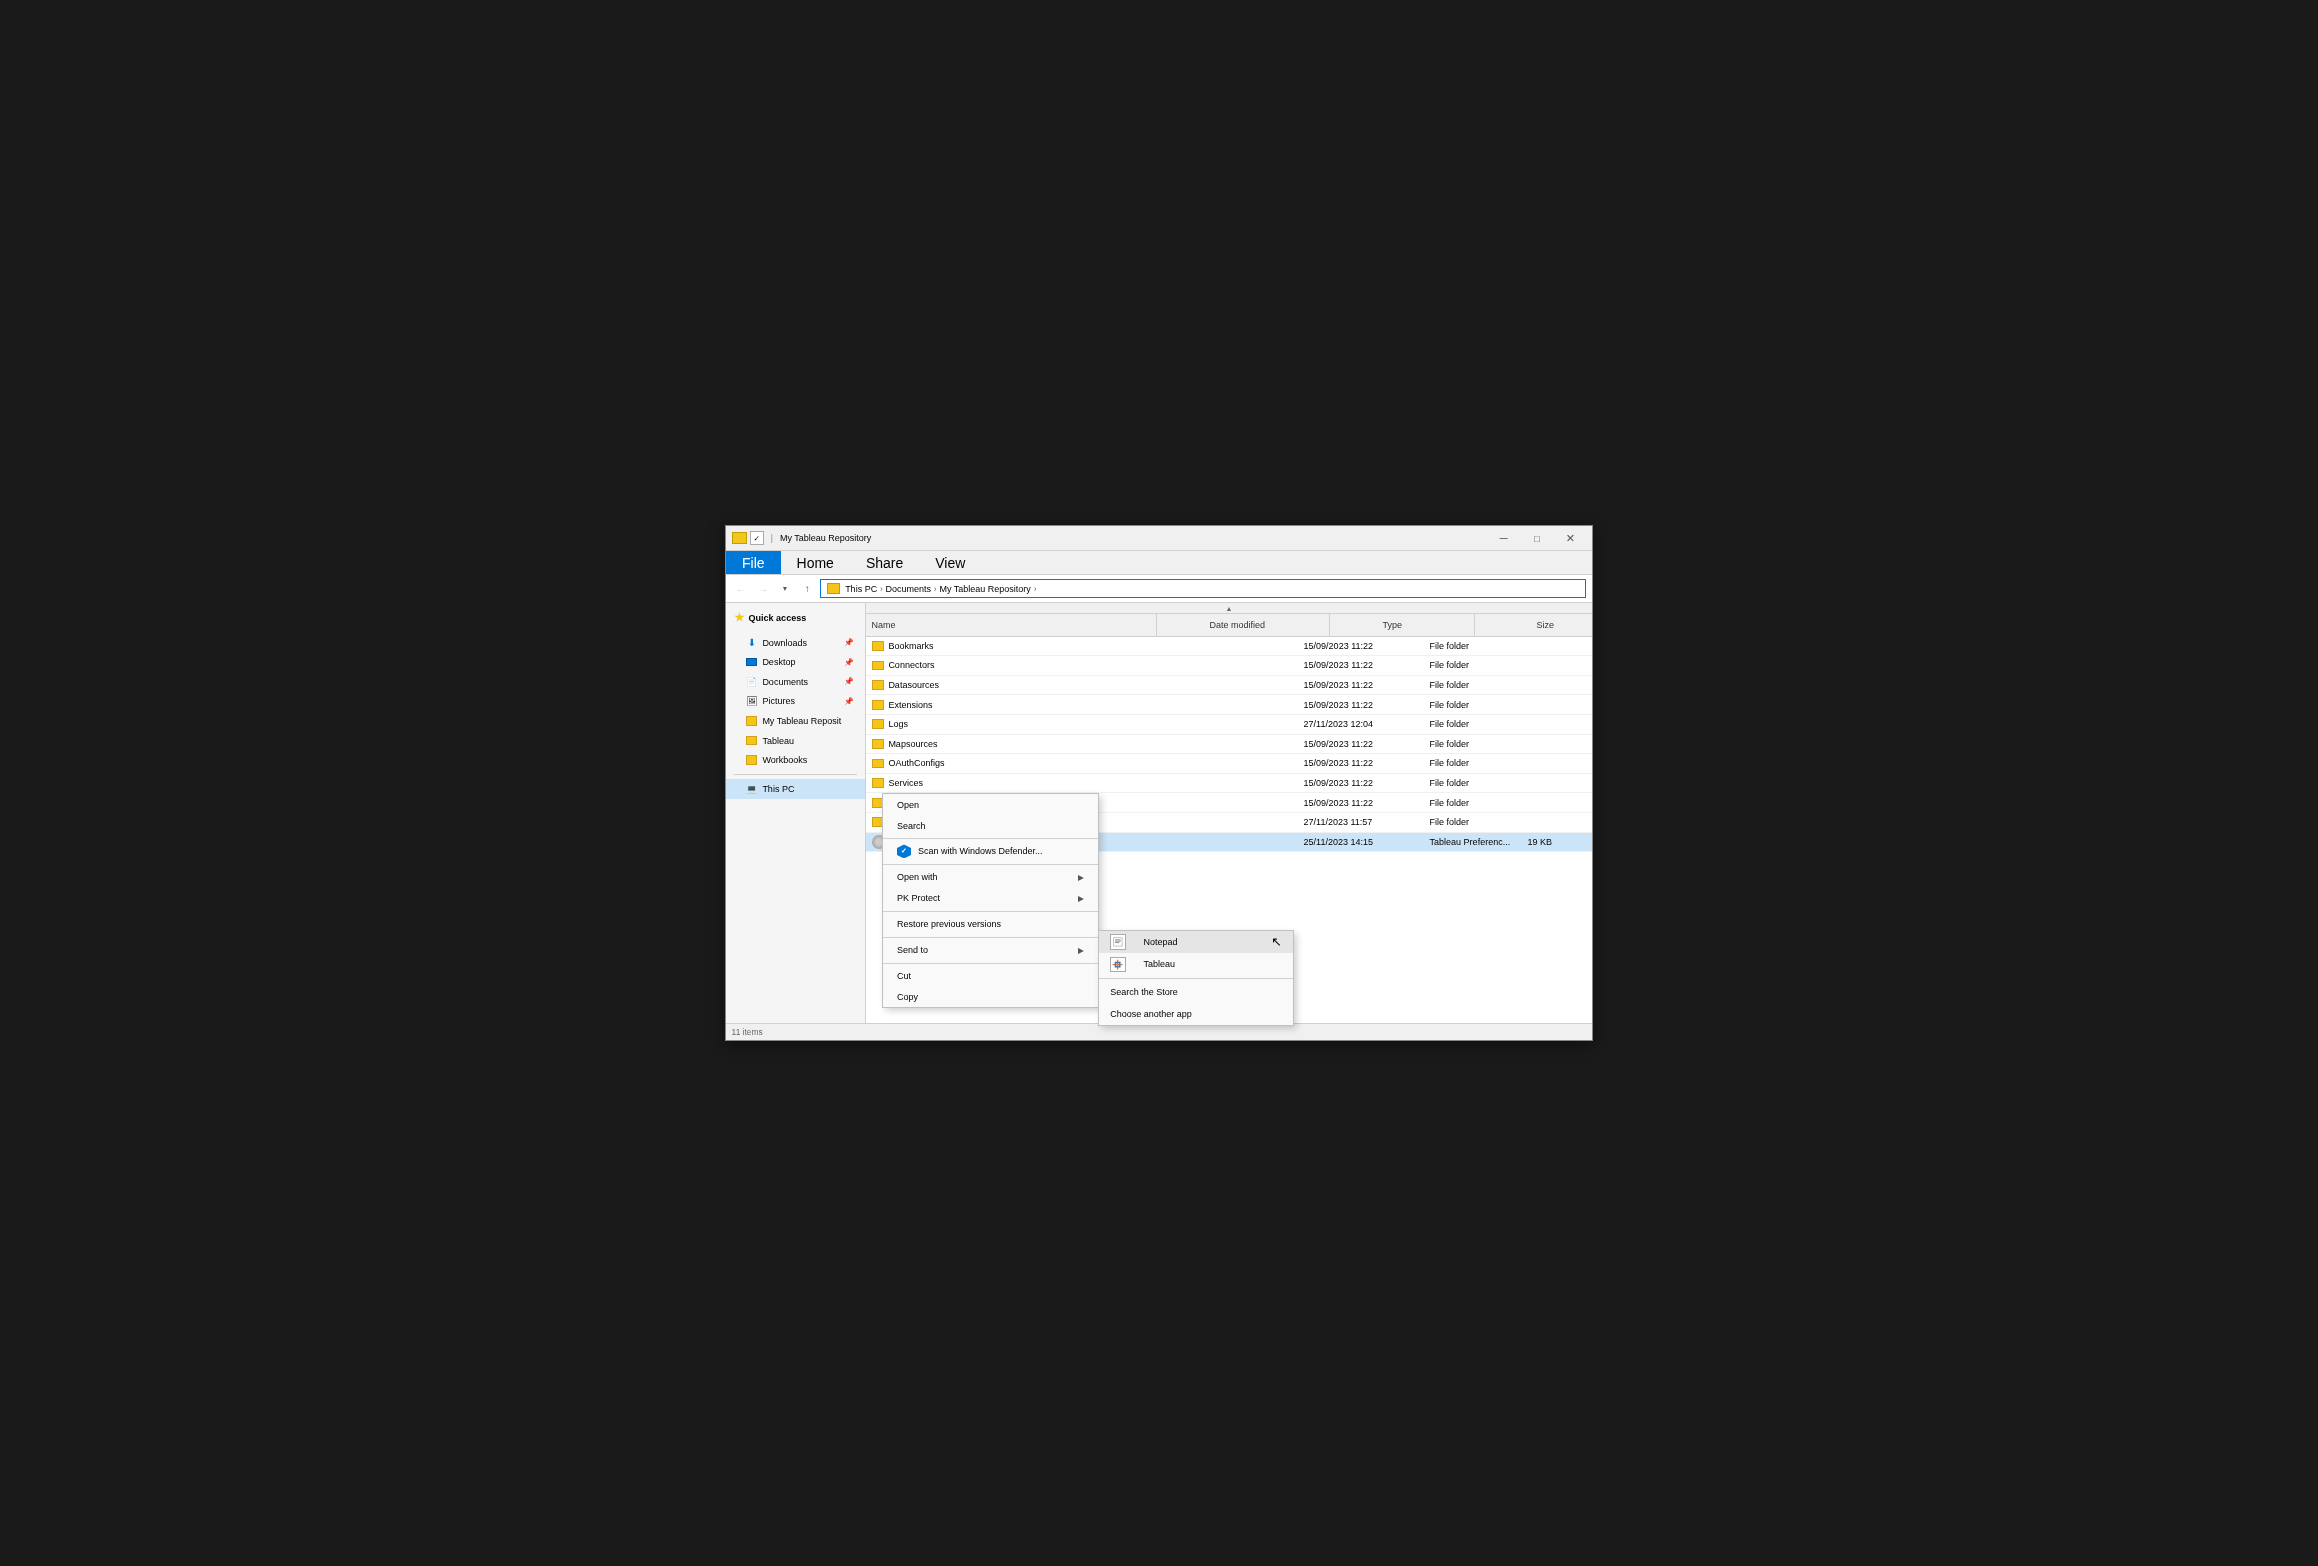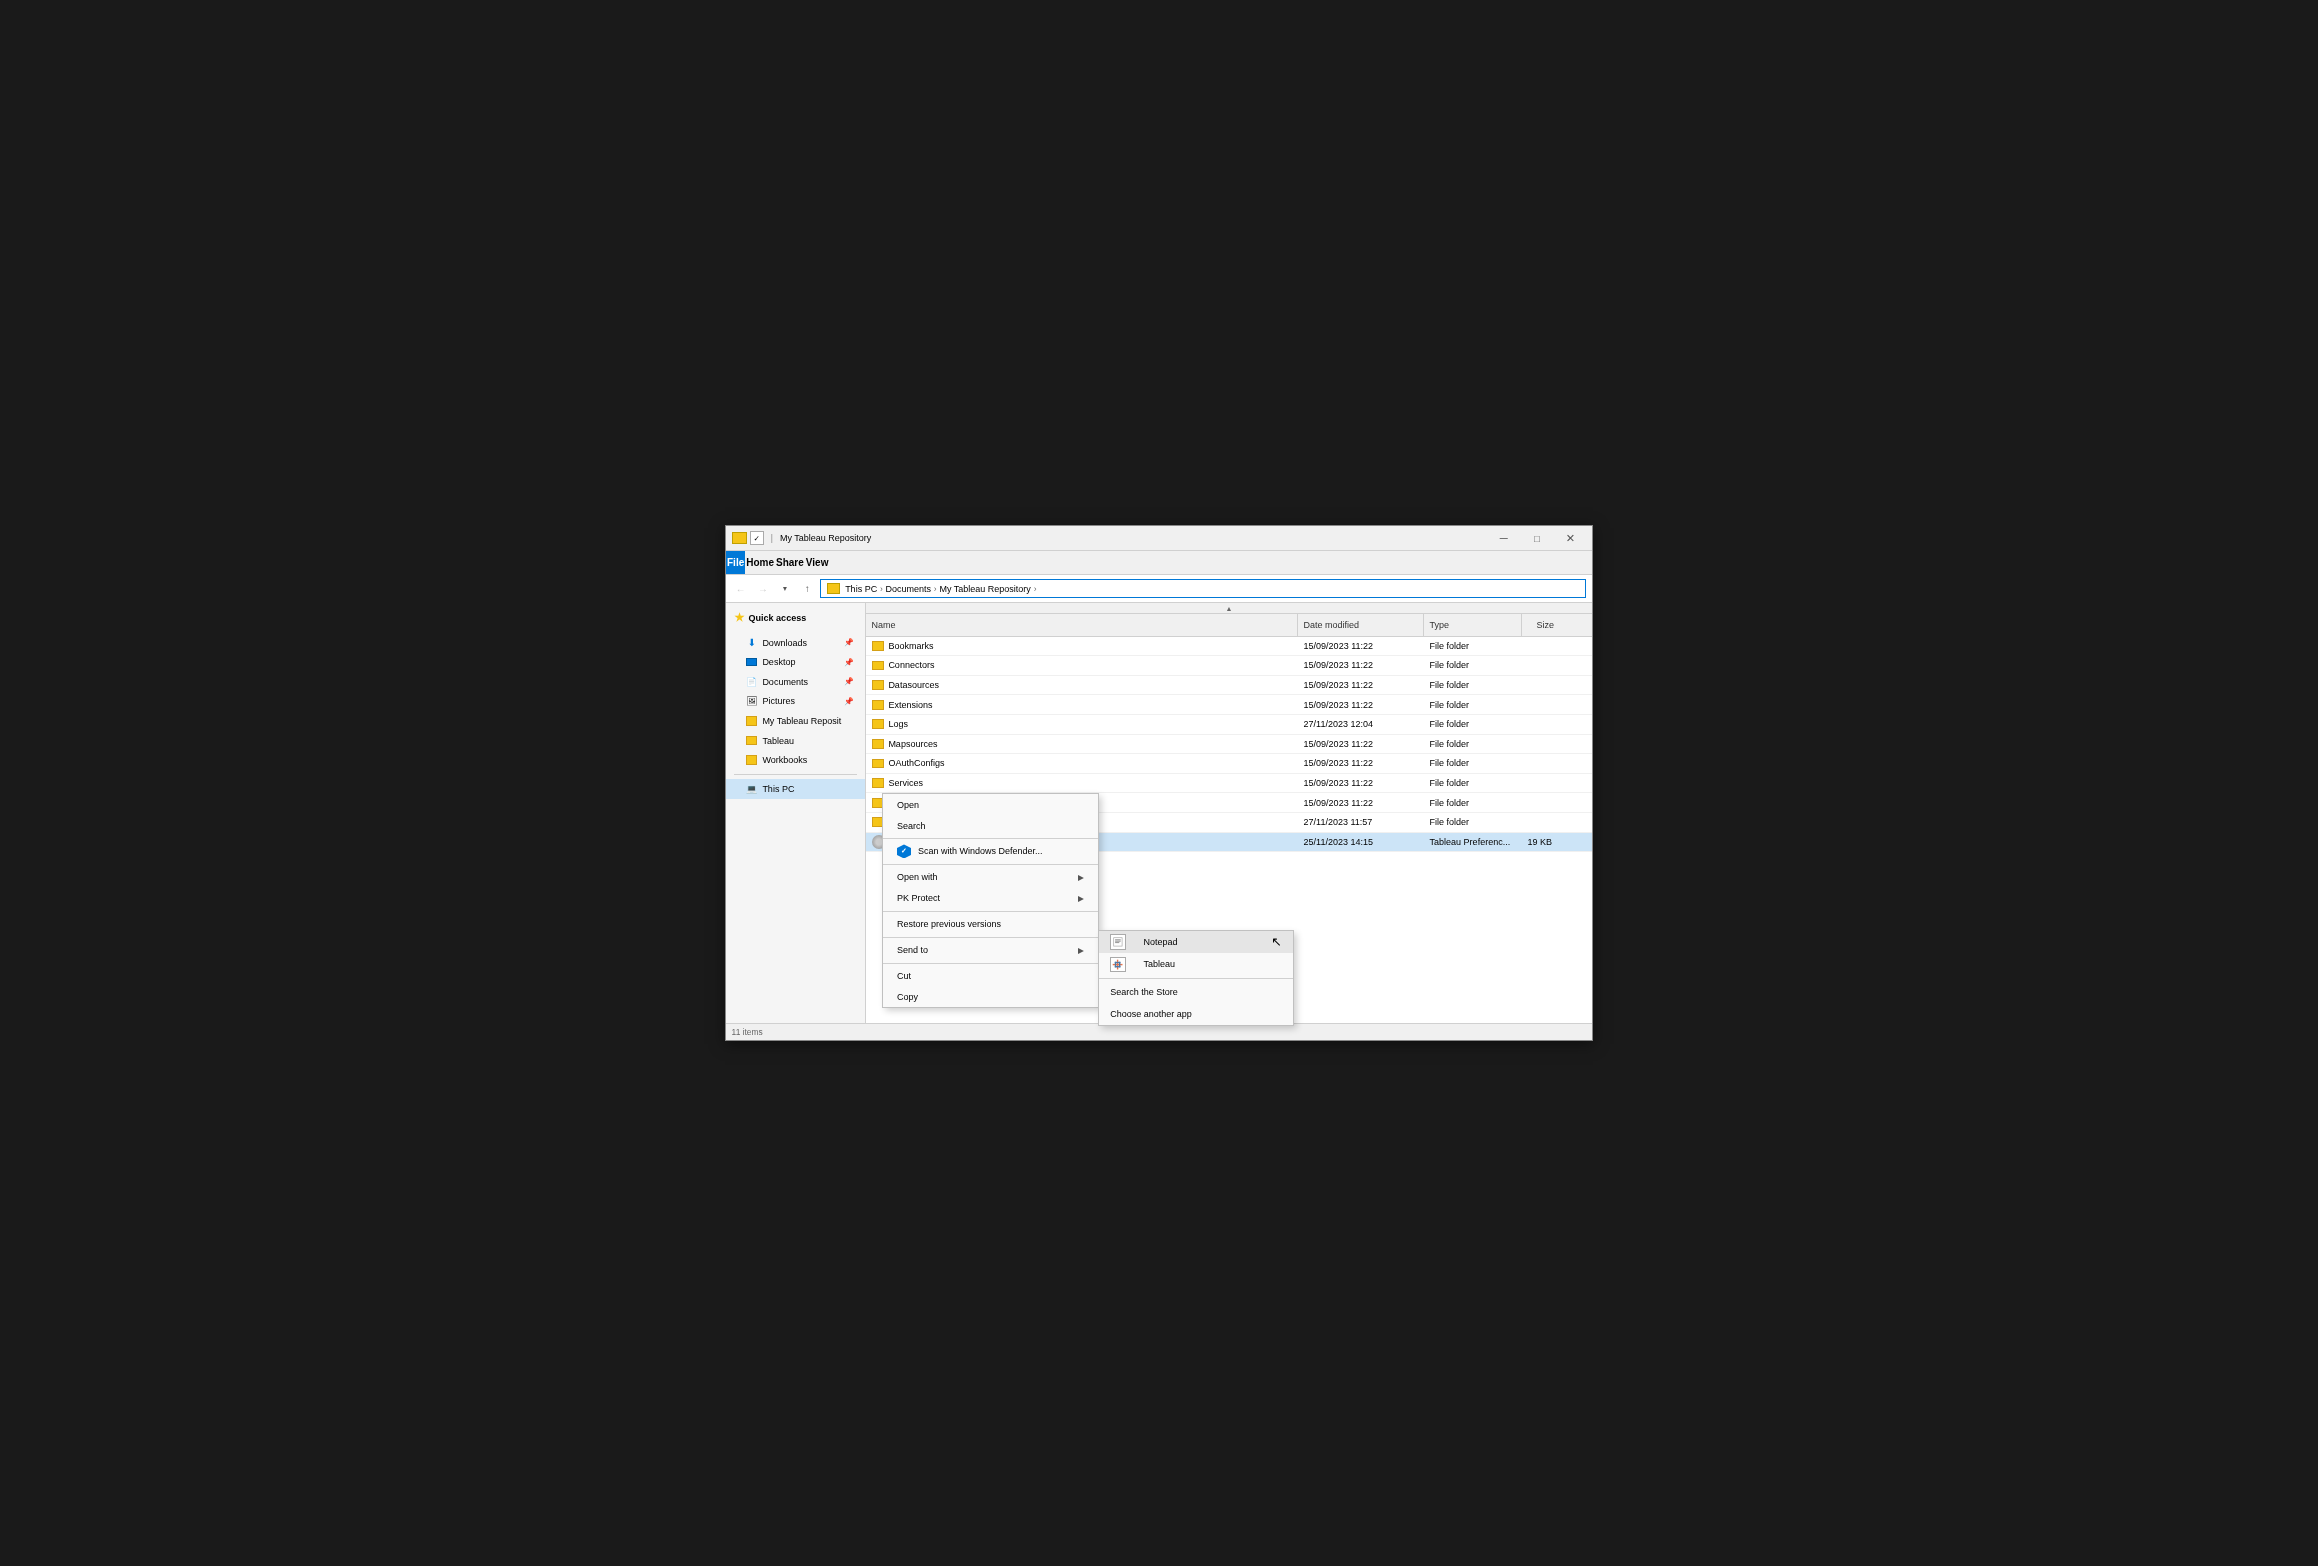--- a/index.html
+++ b/index.html
@@ -52,27 +52,26 @@
     }
     
     .menu-bar {
       background: #f0f0f0;
       height: 24px;
       display: flex;
       align-items: stretch;
       border-bottom: 0.7px solid #d0d0d0;
     }
     .menu-item {
-      padding: 0 1px;
-      display: flex;
-      align-items: center;
-      font-size: 10px;
+      padding: 0 16px;
+      display: flex;
+      align-items: center;
+      font-size: 14px;
       cursor: default;
       color: #000;
-      font-weight: bold;
     }
     .menu-item.active {
       background: #0078d7;
       color: #fff;
     }
     
     .address-bar {
       background: #fff;
       height: 28px;
       display: flex;
@@ -184,20 +183,21 @@
     }
     .file-list-header {
       display: grid;
       grid-template-columns: 1fr 126px 98px 70px;
       border-bottom: 0.7px solid #d0d0d0;
       background: #f0f0f0;
       height: 22.4px;
       position: sticky;
       top: 0;
       z-index: 1;
+      gap: 47px;
     }
     .file-list-header-cell {
       display: flex;
       align-items: center;
       padding: 0 5.6px;
       font-size: 9px;
       color: #333;
       border-right: 0.7px solid #d0d0d0;
       cursor: pointer;
     }

